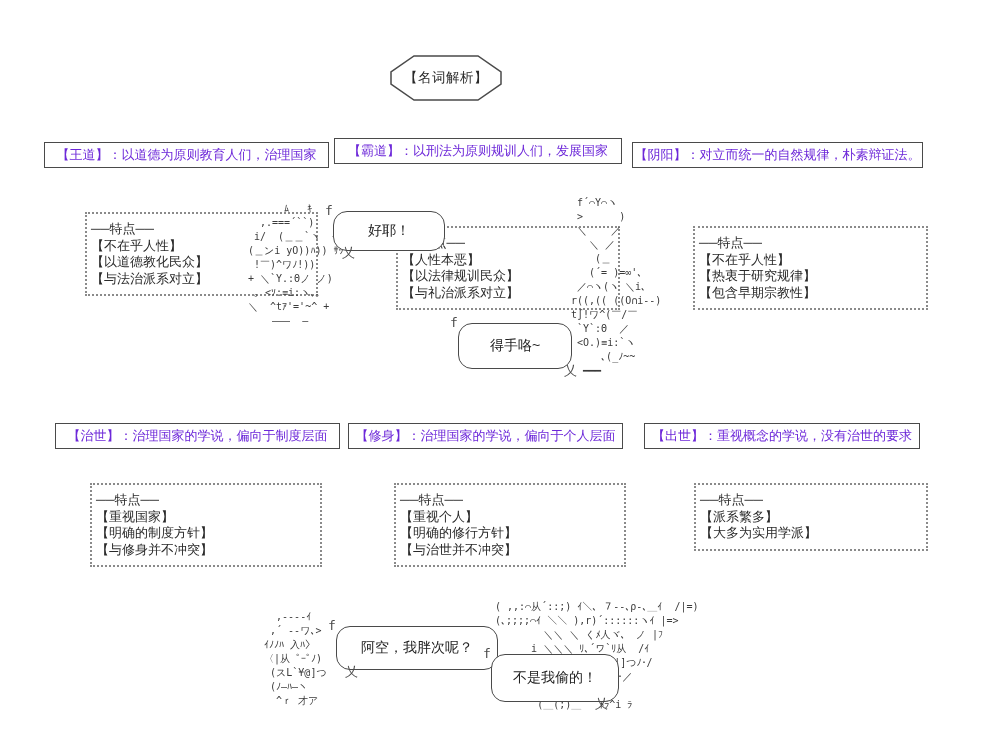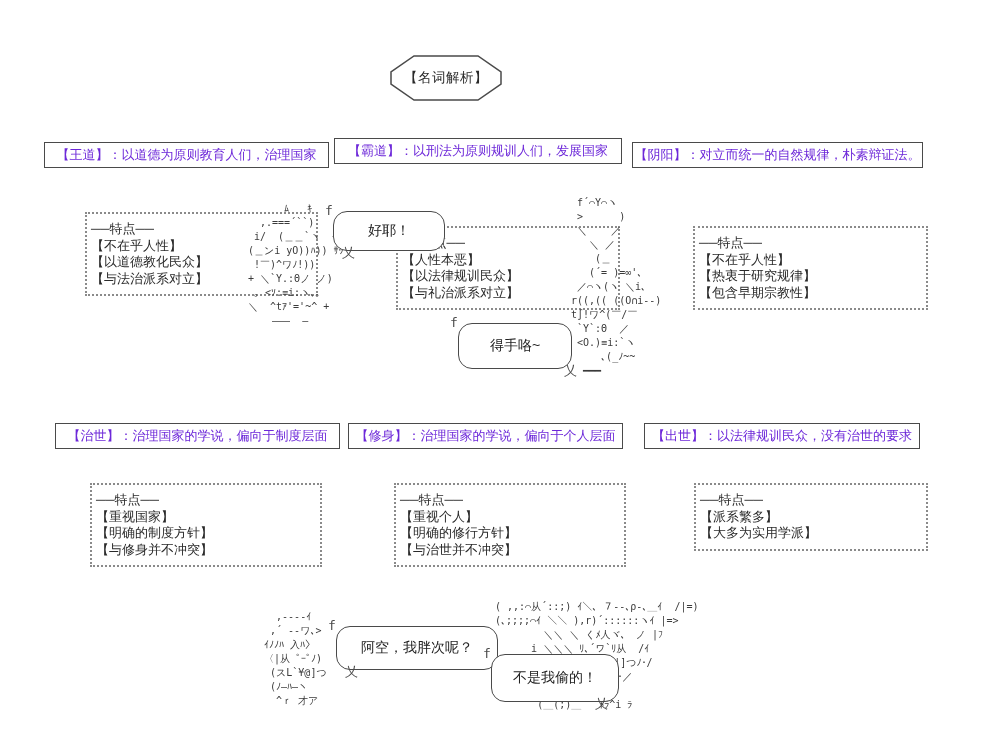--- a/index.html
+++ b/index.html
@@ -126,21 +126,21 @@
     <span class="tail-bl">乂</span>
   </div>
   <div class="bubble" style="left:458px;top:323px;width:112px;height:44px;">
     <span class="tail-top">f</span>
     <span>得手咯~</span>
     <span class="tail-br" style="right:-6px;">乂</span>
   </div>
 
   <div class="def-box" style="left:55px;top:423px;width:283px;">【治世】：治理国家的学说，偏向于制度层面</div>
   <div class="def-box" style="left:348px;top:423px;width:273px;">【修身】：治理国家的学说，偏向于个人层面</div>
-  <div class="def-box" style="left:644px;top:423px;width:274px;">【出世】：以法律规训民众，没有治世的要求</div>
+  <div class="def-box" style="left:644px;top:423px;width:274px;">【出世】：重视概念的学说，没有治世的要求</div>
 
   <div class="feat-box" style="left:90px;top:483px;width:220px;">
     <div>──特点──</div>
     <div>【重视国家】</div>
     <div>【明确的制度方针】</div>
     <div>【与修身并不冲突】</div>
   </div>
   <div class="feat-box" style="left:394px;top:483px;width:220px;">
     <div>──特点──</div>
     <div>【重视个人】</div>

